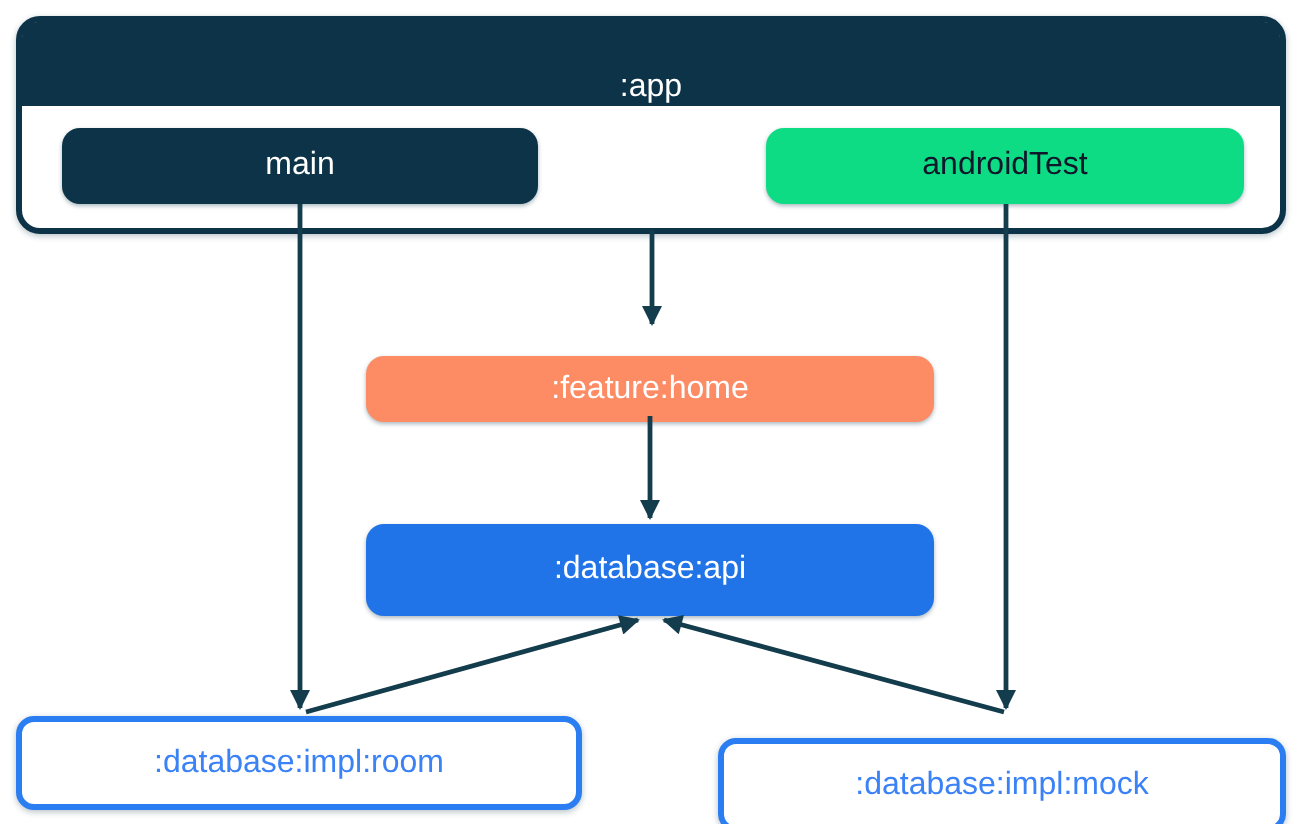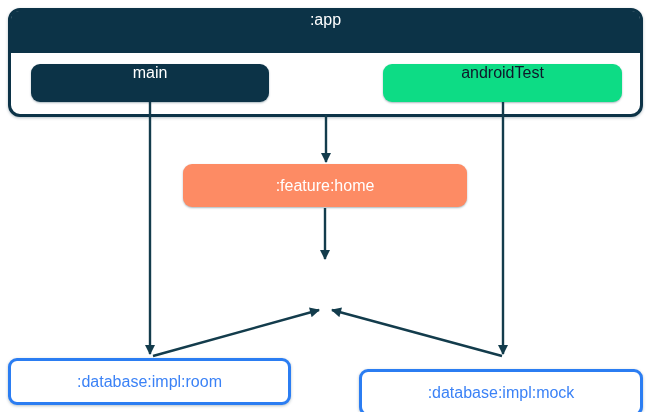--- a/index.html
+++ b/index.html
@@ -16,43 +16,43 @@
     box-sizing:border-box;
     background:#ffffff;
     border:3px solid #0c3347;
     border-radius:12px;
     box-shadow:0 1px 3px rgba(12,51,71,.30);
   }
   .app-header{
     position:absolute;left:0;top:0;right:0;height:42px;
     background:#0c3347;
     border-radius:8px 8px 0 0;
-    display:flex;align-items:flex-start;justify-content:center;
+    display:flex;align-items:flex-end;justify-content:center;
     color:#ffffff;font-size:16px;
   }
   .source-set{
     position:absolute;top:53px;height:38px;
     box-sizing:border-box;
     border-radius:9px;
-    display:flex;justify-content:center;
+    display:flex;align-items:center;justify-content:center;
     font-size:16px;
     box-shadow:0 1px 2px rgba(12,51,71,.35);
   }
   .source-main{left:20px;width:238px;background:#0c3347;color:#ffffff;}
   .source-androidtest{left:372px;width:239px;background:#0ddc85;color:#0f172a;}
   
   .node{
     position:absolute;
     box-sizing:border-box;
     border-radius:9px;
     display:flex;align-items:center;justify-content:center;
     font-size:16px;
     box-shadow:0 1px 2px rgba(12,51,71,.35);
   }
-  .feature-home{left:183px;top:164px;width:284px;height:43px;background:#fd8b64;color:#ffffff;}
+  .feature-home{left:183px;top:178px;width:284px;height:33px;background:#fd8b64;color:#ffffff;}
   .database-api{left:183px;top:262px;width:284px;height:46px;background:#2174e8;color:#ffffff;}
   .impl-box{
     background:#ffffff;color:#3b82f6;
     border:3px solid #2b7df2;
     box-shadow:0 1px 3px rgba(12,51,71,.30);
   }
   .impl-room{left:8px;top:358px;width:283px;height:47px;}
   .impl-mock{left:359px;top:358px;width:284px;height:47px;margin-top:11px;}
   
   .edges{
@@ -75,20 +75,23 @@
     </div>
     <div class="source-set source-androidtest">
       <span>androidTest</span>
     </div>
   </div>
 
   <div class="node feature-home">
     <span>:feature:home</span>
   </div>
 
+  <div class="node database-api">
+    <span>:database:api</span>
+  </div>
 
   <div class="node impl-box impl-room">
     <span>:database:impl:room</span>
   </div>
 
   <div class="node impl-box impl-mock">
     <span>:database:impl:mock</span>
   </div>
 
   <svg class="edges" viewBox="0 0 652 412" xmlns="http://www.w3.org/2000/svg">

